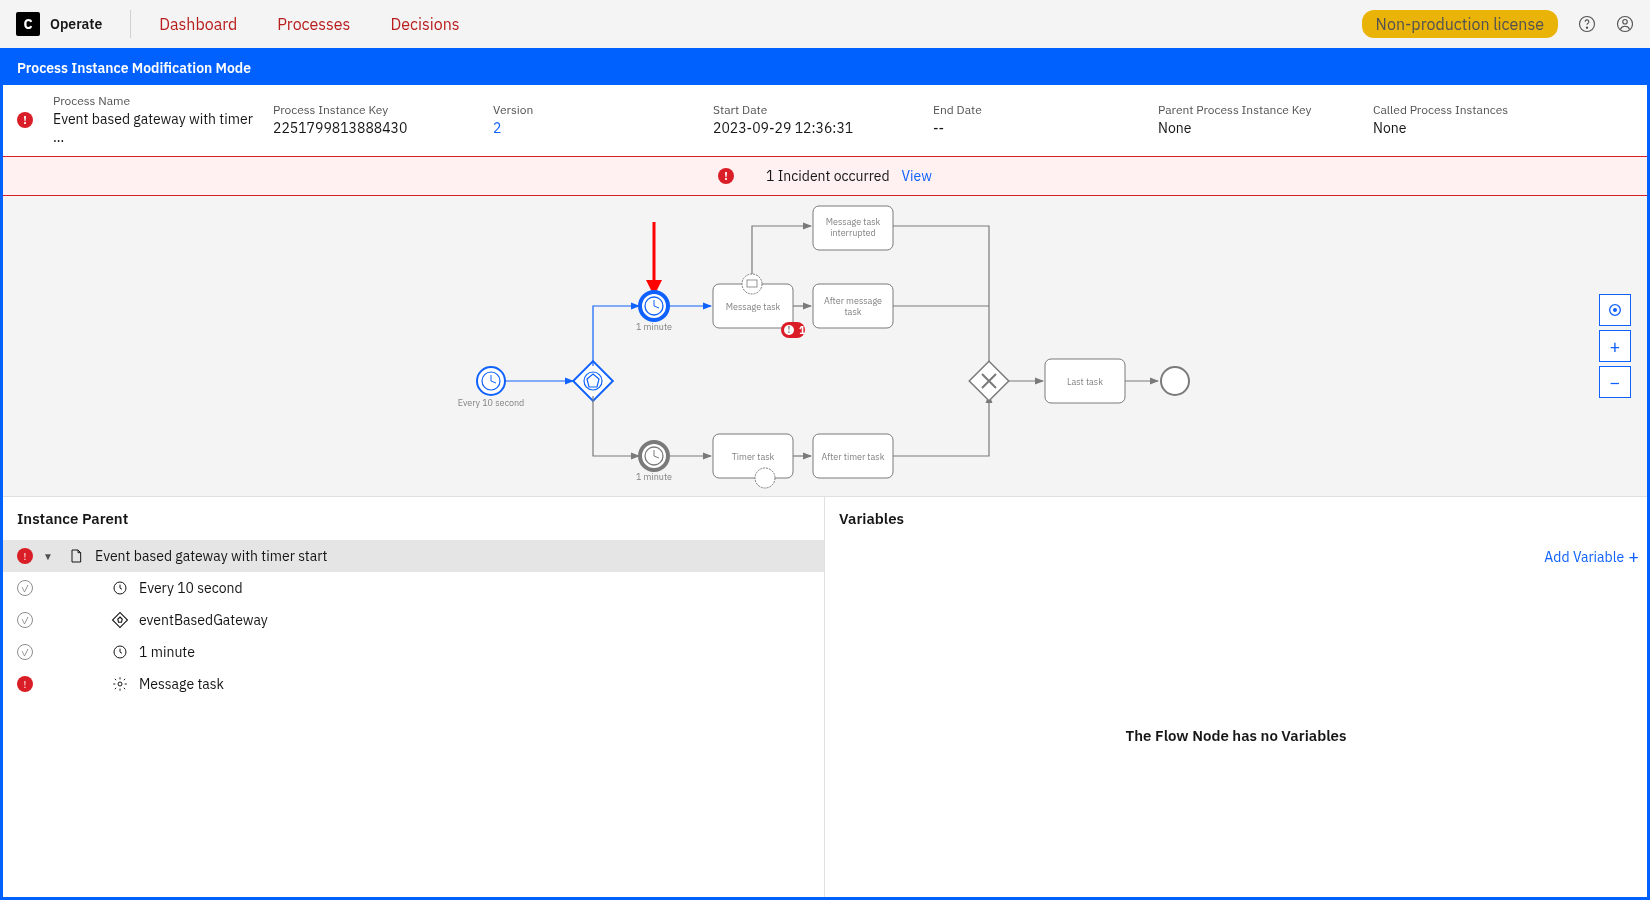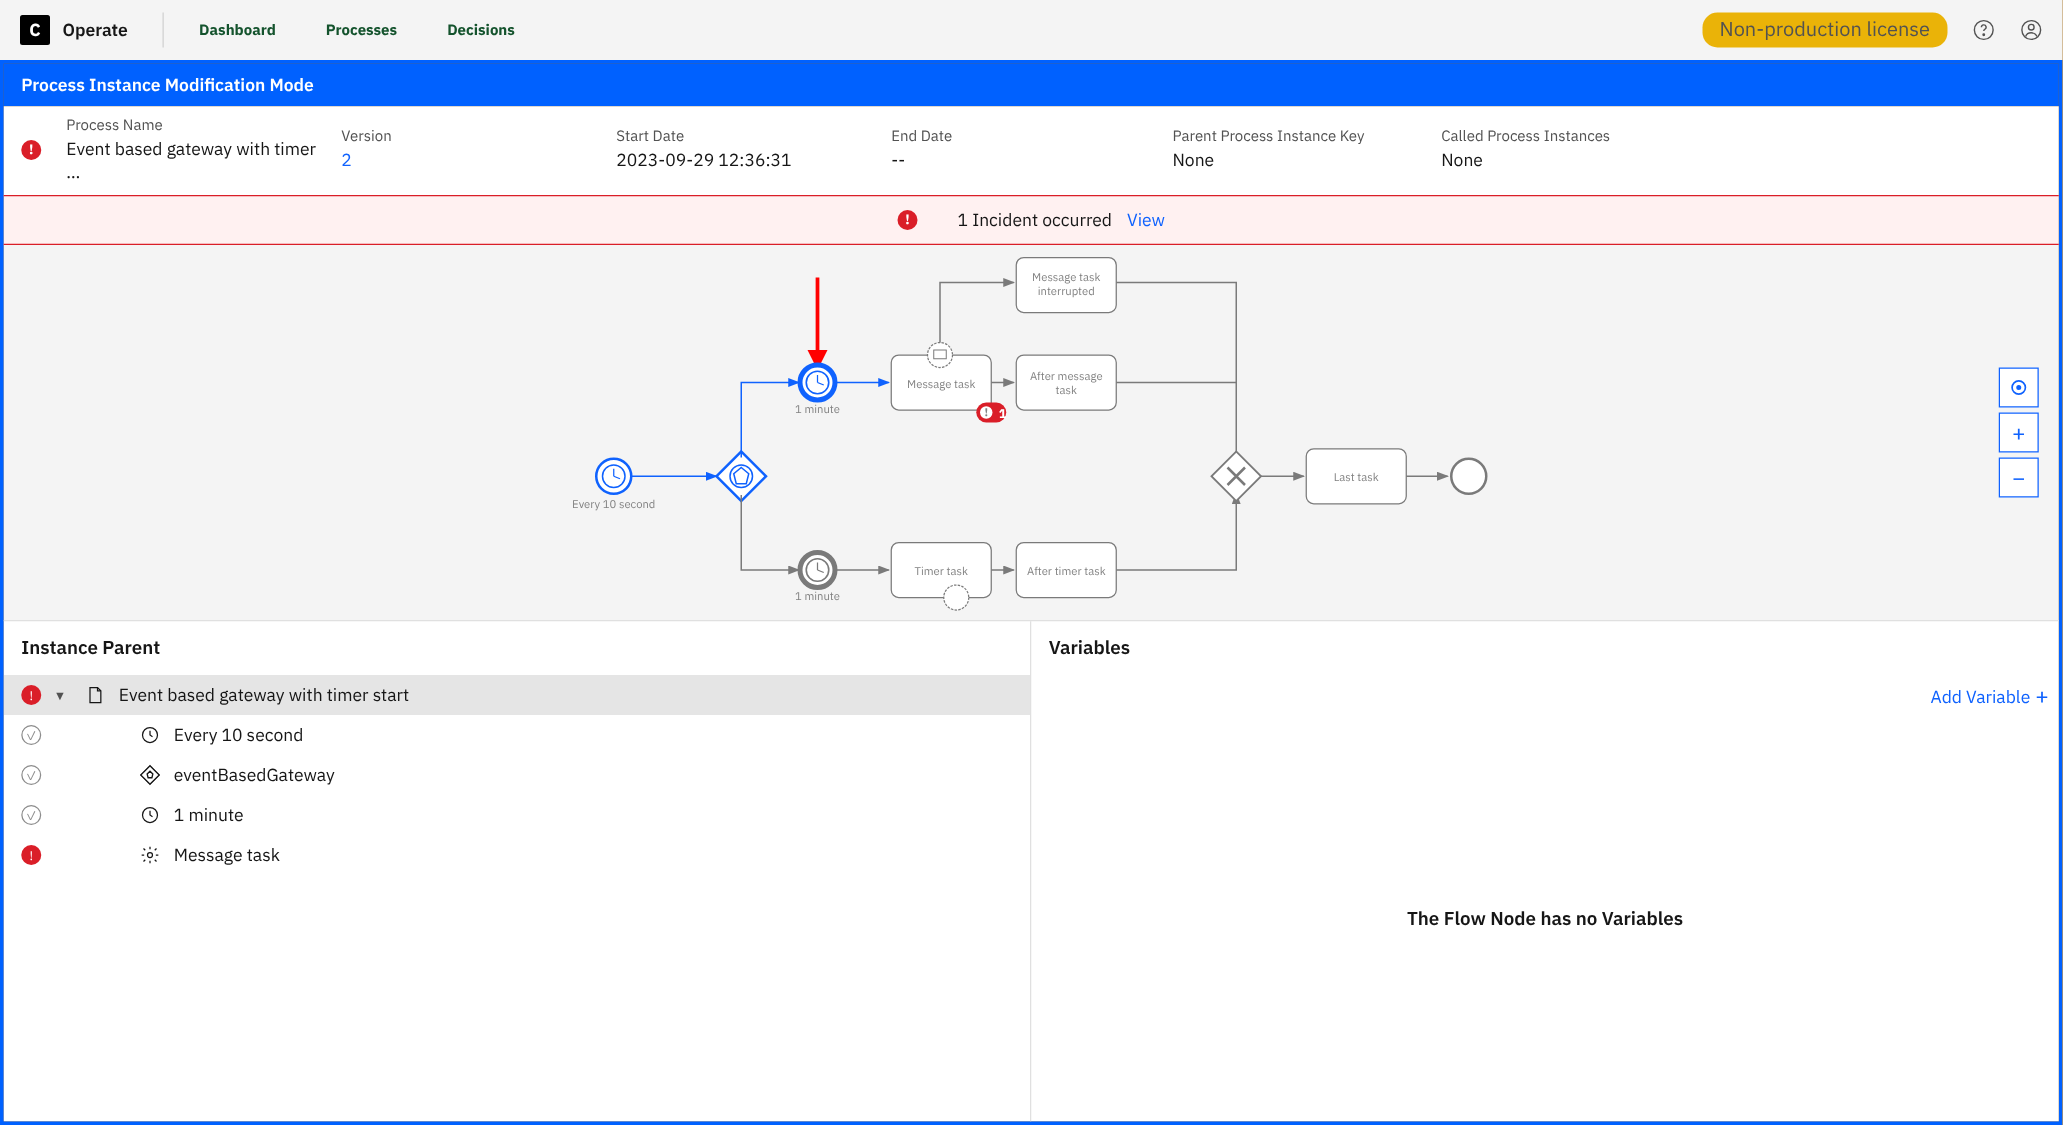--- a/index.html
+++ b/index.html
@@ -3,27 +3,27 @@
 <meta charset="utf-8">
 <style>
 * { box-sizing: border-box; margin: 0; padding: 0; }
 body { font-family: "IBM Plex Sans", -apple-system, BlinkMacSystemFont, "Segoe UI", sans-serif; font-size: 13px; color: #161616; background: #f4f4f4; width: 1650px; height: 900px; overflow: hidden; }
 
 .topbar { height: 48px; display: flex; align-items: center; padding: 0 16px; background: #f4f4f4; }
 .logo { width: 24px; height: 24px; background: #000; color: #fff; display: flex; align-items: center; justify-content: center; font-weight: bold; border-radius: 2px; font-size: 14px;}
 .app-name { font-weight: 600; margin-left: 10px; font-size: 14px; color: #161616; }
 .topbar-divider { width: 1px; height: 28px; background: #d0d0d0; margin: 0 28px 0 28px; }
 .nav { display: flex; gap: 40px; }
-.nav-link { color: #14532d; font-size: 12px; text-decoration: none; font-weight: bold; }
+.nav-link { color: #b91c1c; font-size: 16px; text-decoration: none; }
 .topbar-spacer { flex: 1; }
 .license-pill { background: #eab308; color: #525252; padding: 4px 14px; border-radius: 12px; font-size: 16px; }
 .topbar-icon { width: 18px; height: 18px; margin-left: 20px; color: #525252; border-radius:50%;}
 .topbar-icon svg { width:100%; height:100%;}
 
-.content { height: calc(100% - 48px); border: 3px solid #0061ff; display: flex; flex-direction: column; background:#a16207;}
+.content { height: calc(100% - 48px); border: 3px solid #0061ff; display: flex; flex-direction: column; background:#5eead4;}
 .mode-banner { background: #0061ff; color: #fff; font-weight: 600; padding: 8px 14px; font-size: 14px; }
 
 .details-row { display: flex; align-items: center; padding: 8px 14px 10px 14px; gap: 0; background:#fff;}
 .incident-icon { width: 16px; height: 16px; background: #da1e28; border-radius: 50%; display: flex; align-items:center; justify-content:center; color:#fff; font-size:11px; font-weight:bold; margin-right: 20px; flex-shrink:0;}
 .detail-col { display:flex; flex-direction:column; gap:2px; padding-right: 20px;}
 .detail-label { font-size: 12px; color: #525252; }
 .detail-value { font-size: 14px; color: #161616; }
 .detail-link { color: #0f62fe; }
 .col-process { width: 220px; }
 .col-key { width: 220px; }
@@ -112,20 +112,24 @@
 
 <div class="content">
   <div class="mode-banner">Process Instance Modification Mode</div>
 
   <div class="details-row">
     <span class="incident-icon">!</span>
     <div class="detail-col col-process">
       <span class="detail-label">Process Name</span>
       <span class="detail-value">Event based gateway with timer …</span>
     </div>
+    <div class="detail-col col-key">
+      <span class="detail-label">Process Instance Key</span>
+      <span class="detail-value">2251799813888430</span>
+    </div>
     <div class="detail-col col-version">
       <span class="detail-label">Version</span>
       <span class="detail-value detail-link">2</span>
     </div>
     <div class="detail-col col-startdate">
       <span class="detail-label">Start Date</span>
       <span class="detail-value">2023-09-29 12:36:31</span>
     </div>
     <div class="detail-col col-enddate">
       <span class="detail-label">End Date</span>

